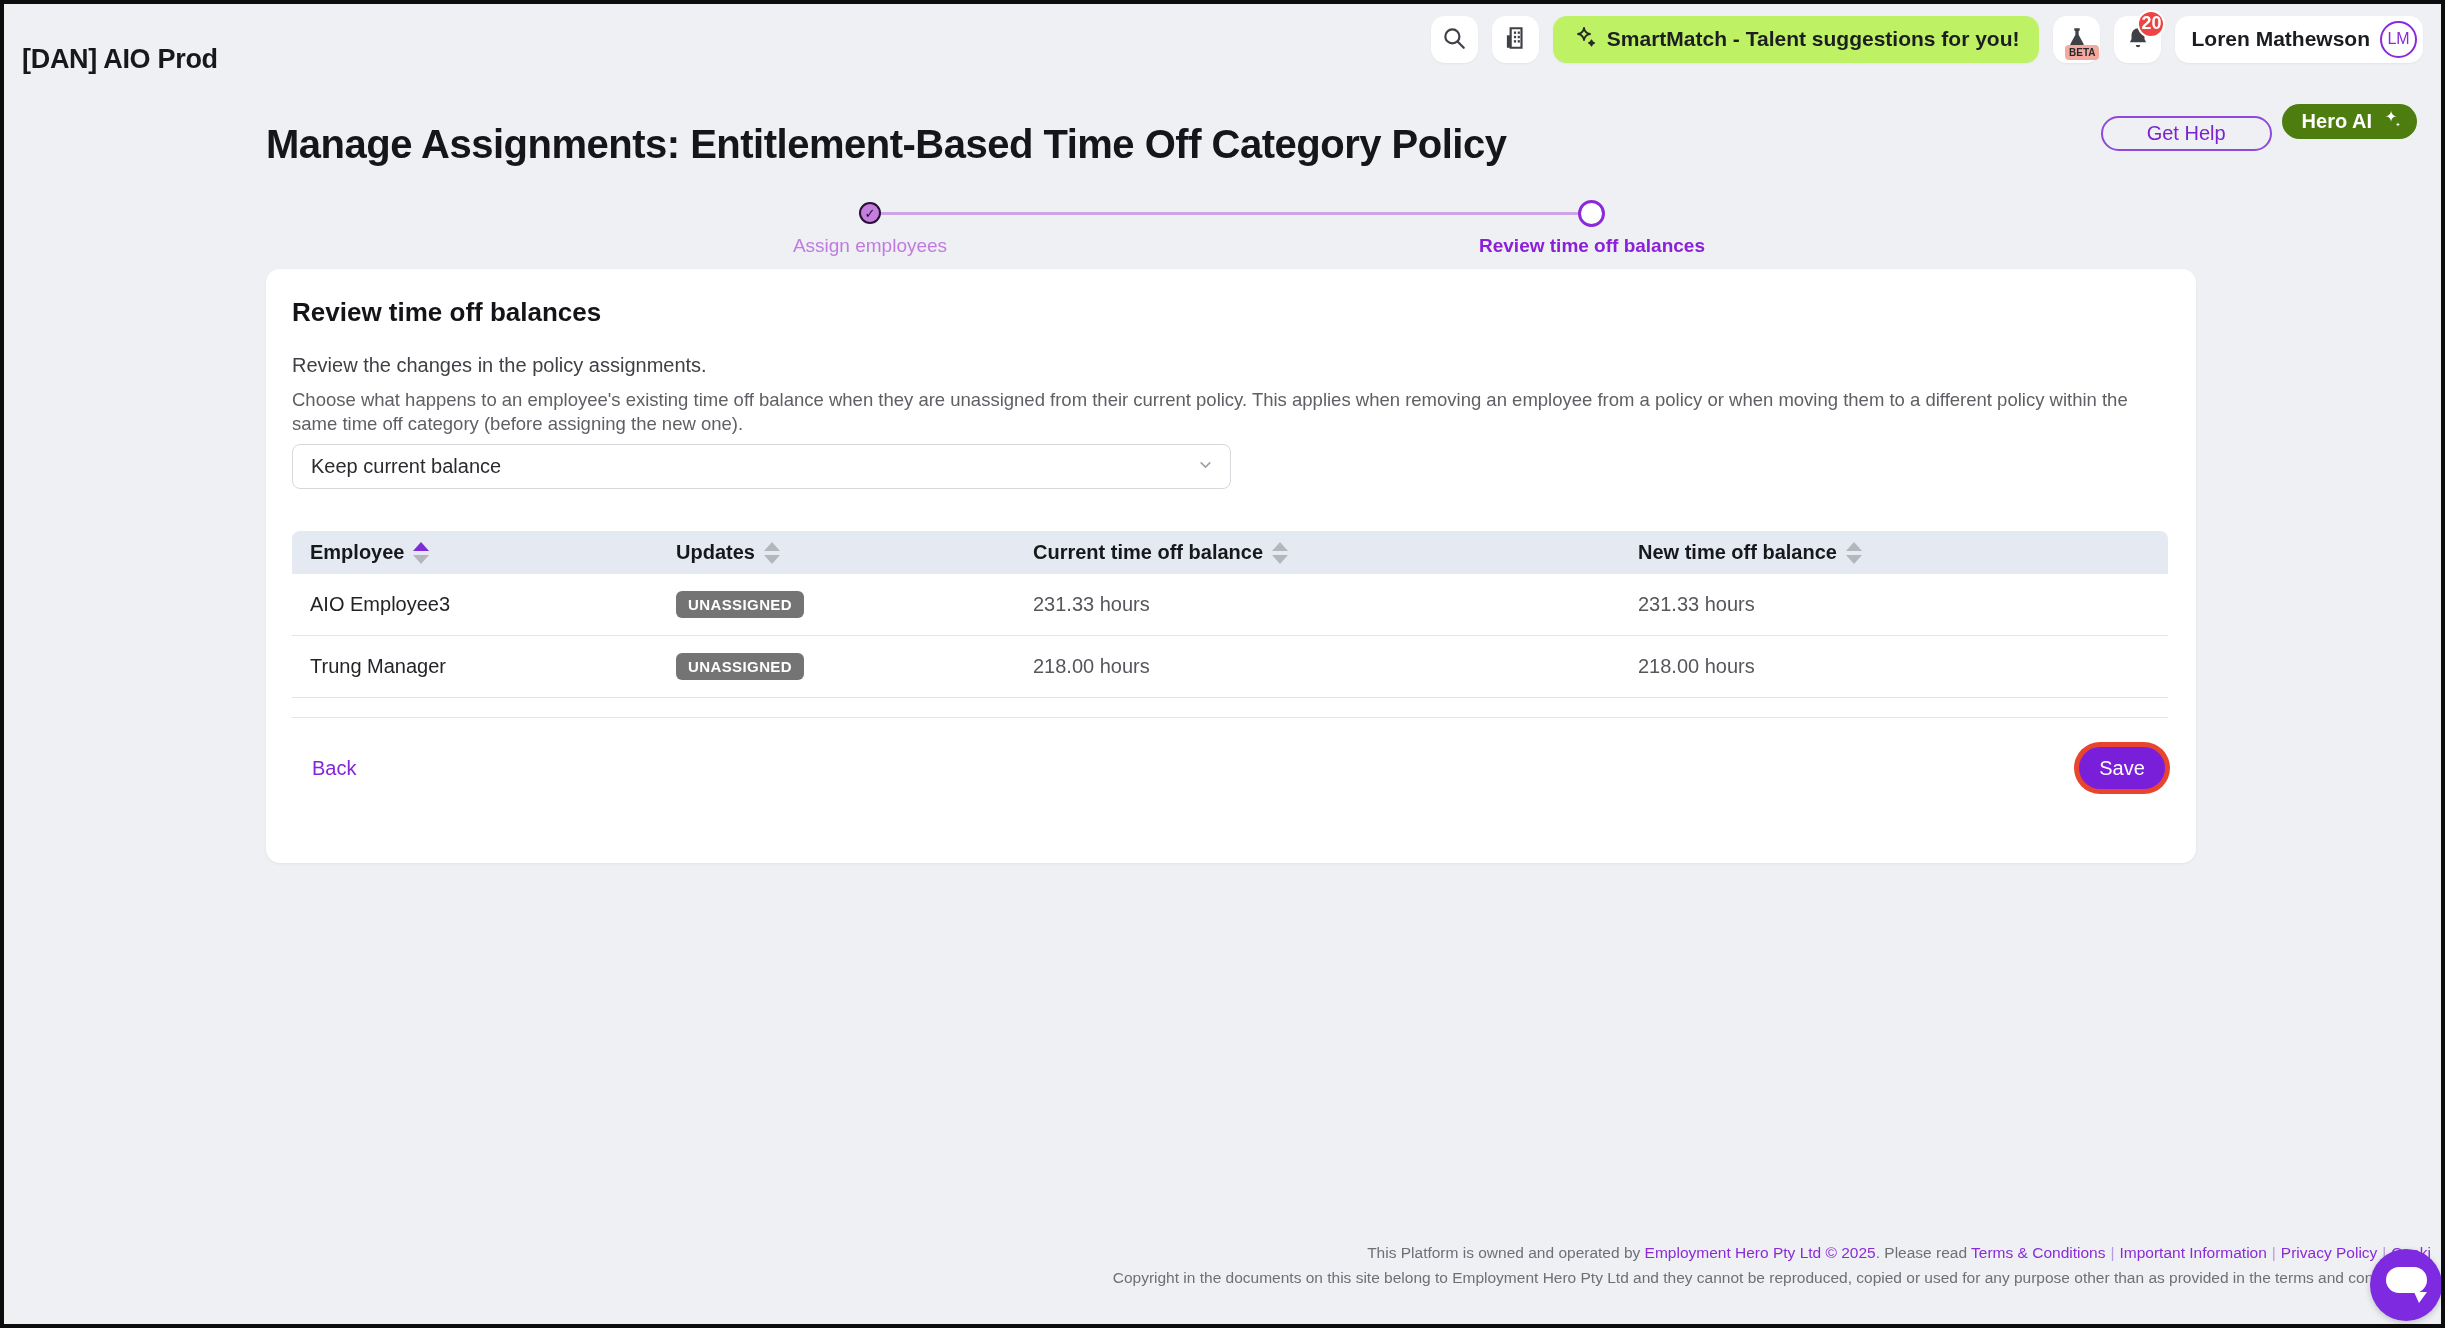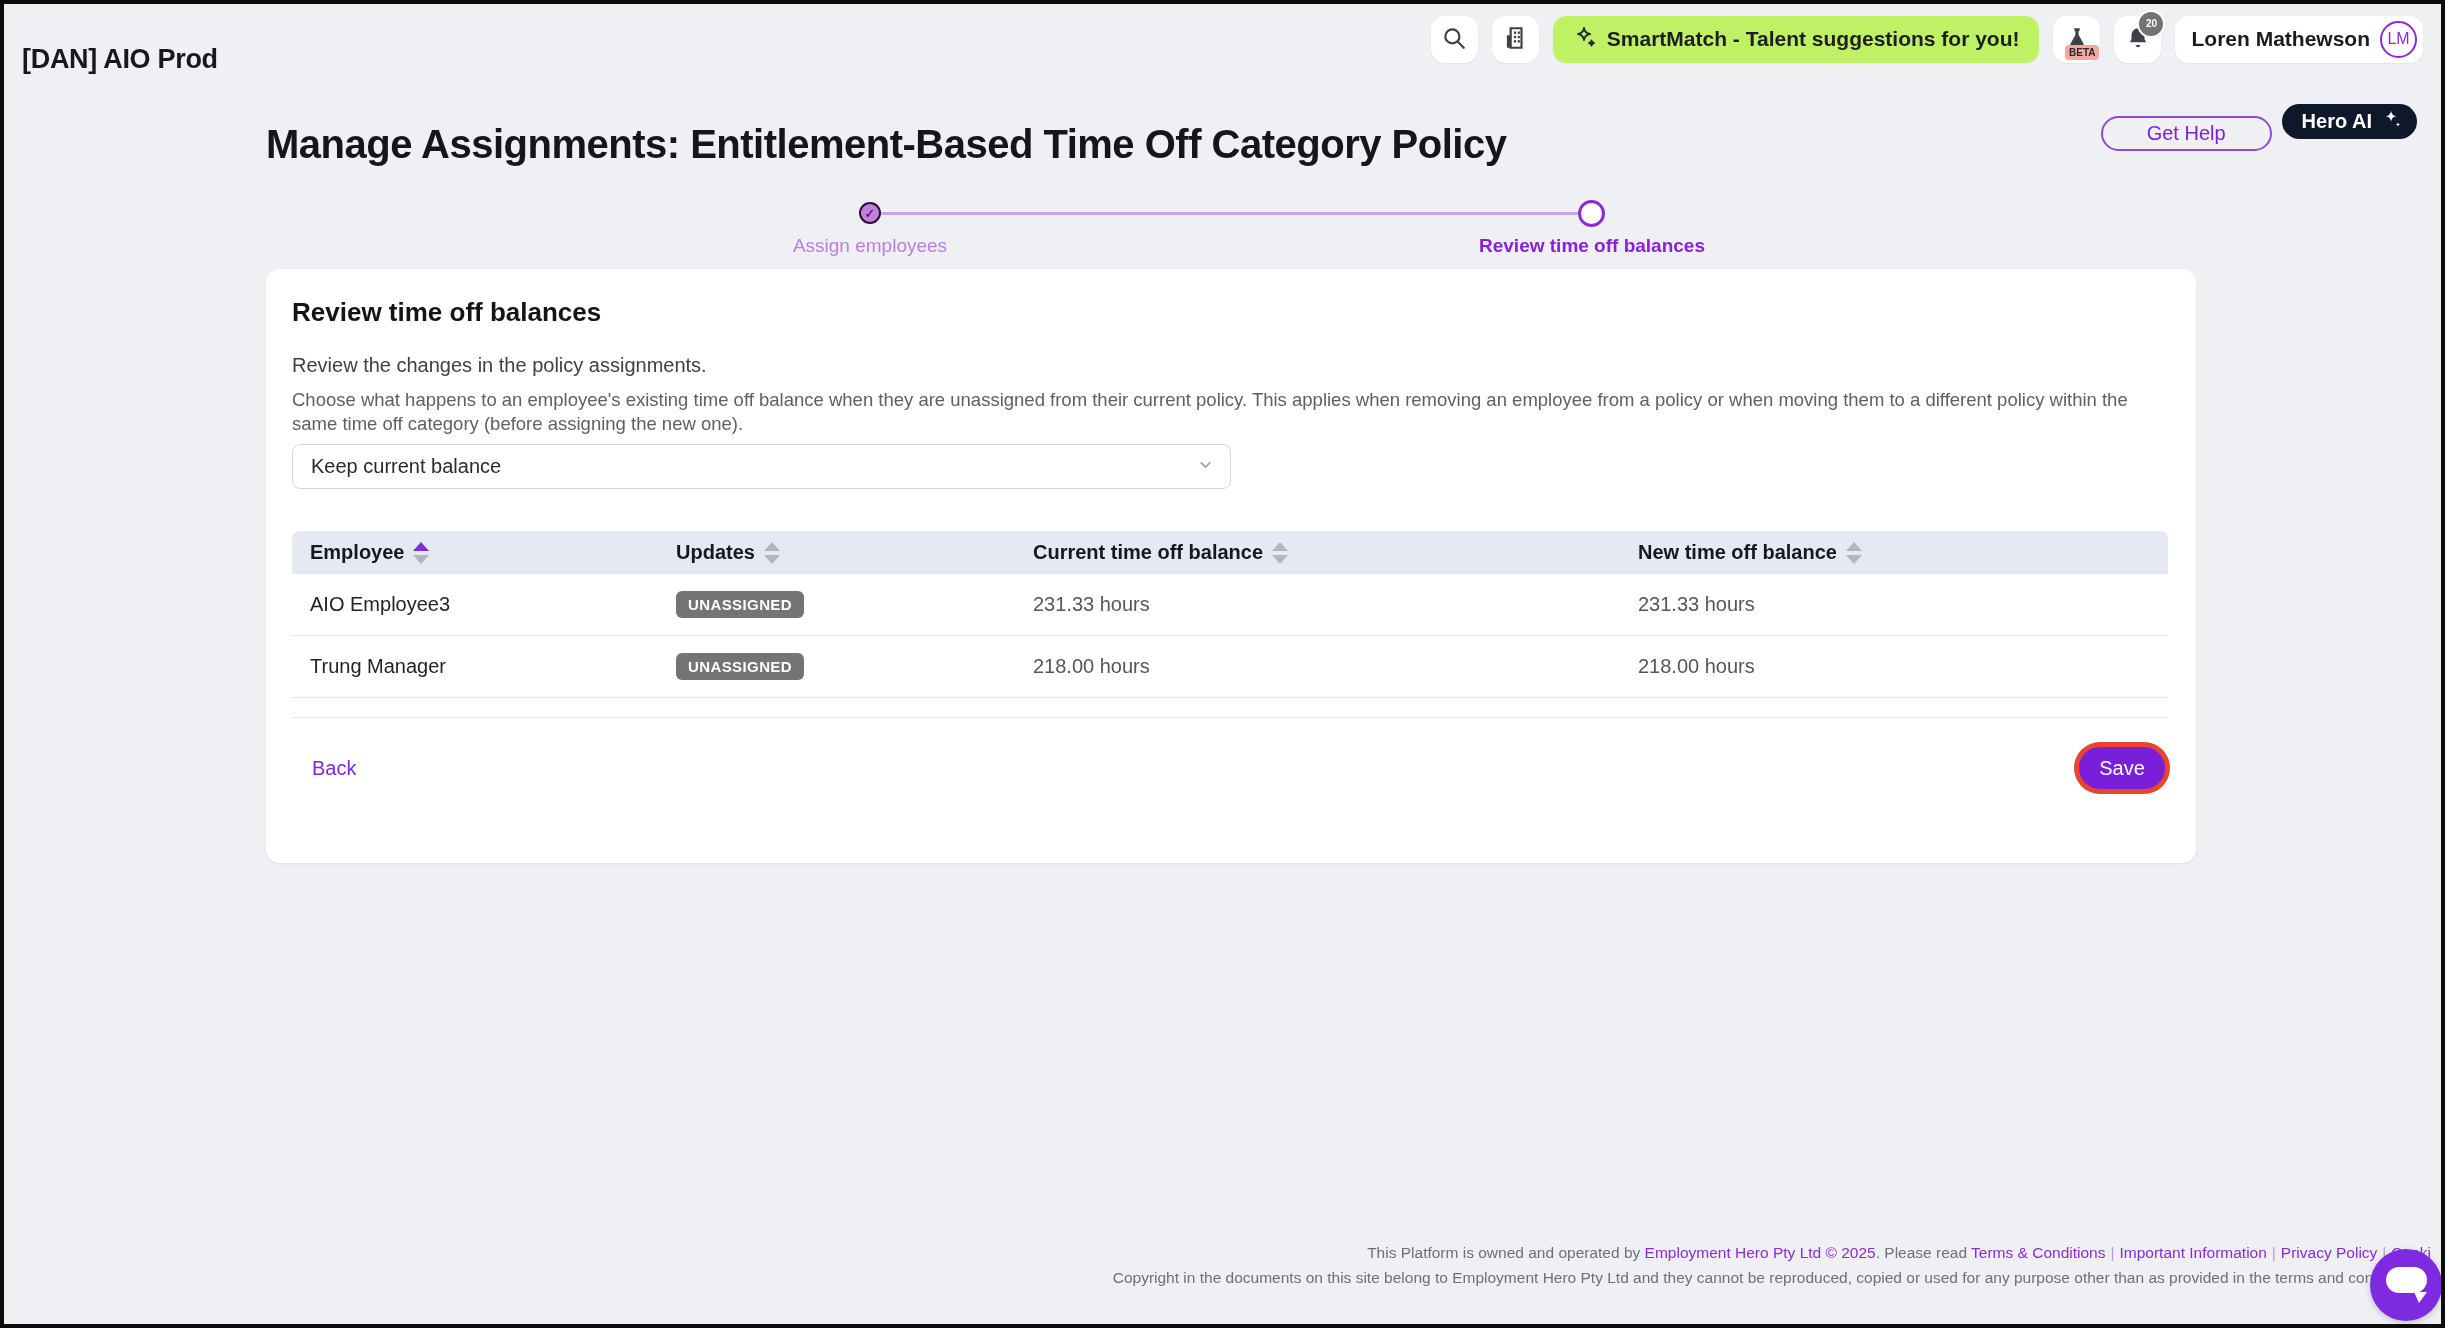--- a/index.html
+++ b/index.html
@@ -7,29 +7,29 @@
   body { background:#d8d8d8; }
   .page { position:relative; width:2445px; height:1328px; background:#eef0f3; border:4px solid #0c0c0c; overflow:hidden; }
 
   
   .topbar { position:absolute; top:0; left:0; right:0; height:70px; display:flex; align-items:center; justify-content:space-between; padding:0 18px; }
   .app-title { font-size:27px; font-weight:700; color:#17171c; letter-spacing:-0.3px;margin-top:40px; }
   .topbar-right { display:flex; align-items:center; gap:14px; }
   .icon-btn { width:47px; height:47px; border-radius:14px; background:#fff; border:none; display:flex; align-items:center; justify-content:center; position:relative; box-shadow:0 1px 2px rgba(0,0,0,.05); cursor:pointer; }
   .smartmatch { height:47px; border-radius:14px; background:#bef264; border:none; display:flex; align-items:center; gap:10px; padding:0 20px; font-size:21px; font-weight:700; color:#1d1e22; box-shadow:0 1px 2px rgba(0,0,0,.05); cursor:pointer; }
   .beta-badge { position:absolute; right:1px; bottom:3px; background:#f4a99e; color:#27282c; font-size:10px; font-weight:700; padding:2px 4px; border-radius:4px; }
-  .notif-badge { position:absolute; top:-6px; right:-4px; min-width:28px; height:28px; border-radius:50%; background:#737373; color:#fff; font-size:10px; font-weight:700; display:flex; align-items:center; justify-content:center; border:2px solid #fff; }
+  .notif-badge { position:absolute; top:-6px; right:-4px; min-width:28px; height:28px; border-radius:50%; background:#ef4444; color:#fff; font-size:18px; font-weight:700; display:flex; align-items:center; justify-content:center; border:2px solid #fff; }
   .user-chip { height:47px; border-radius:14px; background:#fff; border:none; display:flex; align-items:center; gap:10px; padding:0 6px 0 16px; box-shadow:0 1px 2px rgba(0,0,0,.05); cursor:pointer; }
   .user-name { font-size:21px; font-weight:700; color:#1b1c20; }
   .avatar { width:37px; height:37px; border-radius:50%; border:2px solid #8a2bd9; color:#8a2bd9; font-size:16px; font-weight:500; display:flex; align-items:center; justify-content:center; background:#fff; }
 
   
   .help-row { position:absolute; top:88px; right:24px; display:flex; gap:10px; align-items:center; }
   .get-help { height:35px; padding:0 44px; border-radius:999px; border:2px solid #9149dd; color:#7d22cf; font-size:20px; background:transparent; cursor:pointer;margin-top:24px; }
-  .hero-ai { height:35px; padding:0 14px 0 20px; border-radius:999px; background:#0f172a; border:none; color:#fff; font-size:20px; font-weight:600; display:flex; gap:9px; align-items:center; cursor:pointer; }
+  .hero-ai { height:35px; padding:0 14px 0 20px; border-radius:999px; background:#4d7c0f; border:none; color:#fff; font-size:20px; font-weight:600; display:flex; gap:9px; align-items:center; cursor:pointer; }
 
   .page-title { position:absolute; left:262px; top:118px; font-size:40px; font-weight:700; color:#15151a; letter-spacing:-0.5px; }
 
   
   .stepper { position:absolute; left:262px; top:197px; width:1930px; height:64px; }
   .step-line { position:absolute; left:604px; top:11px; width:722px; height:3px; background:#cda4e8; border-radius:2px; }
   .step-circle.completed { position:absolute; left:593px; top:1px; width:22px; height:22px; border-radius:50%; background:#c57ee0; border:2px solid #2a1133; color:#1d0c27; font-size:13px; font-weight:700; display:flex; align-items:center; justify-content:center; cursor:pointer; }
   .step-circle.active { position:absolute; left:1312px; top:-1px; width:27px; height:27px; border-radius:50%; background:#fff; border:3px solid #8a2bd9; cursor:pointer; }
   .step-label-1 { position:absolute; left:454px; top:34px; width:300px; text-align:center; font-size:19px; color:#c07be0; cursor:pointer; }
   .step-label-2 { position:absolute; left:1176px; top:34px; width:300px; text-align:center; font-size:19px; font-weight:700; color:#8a21d8; }

